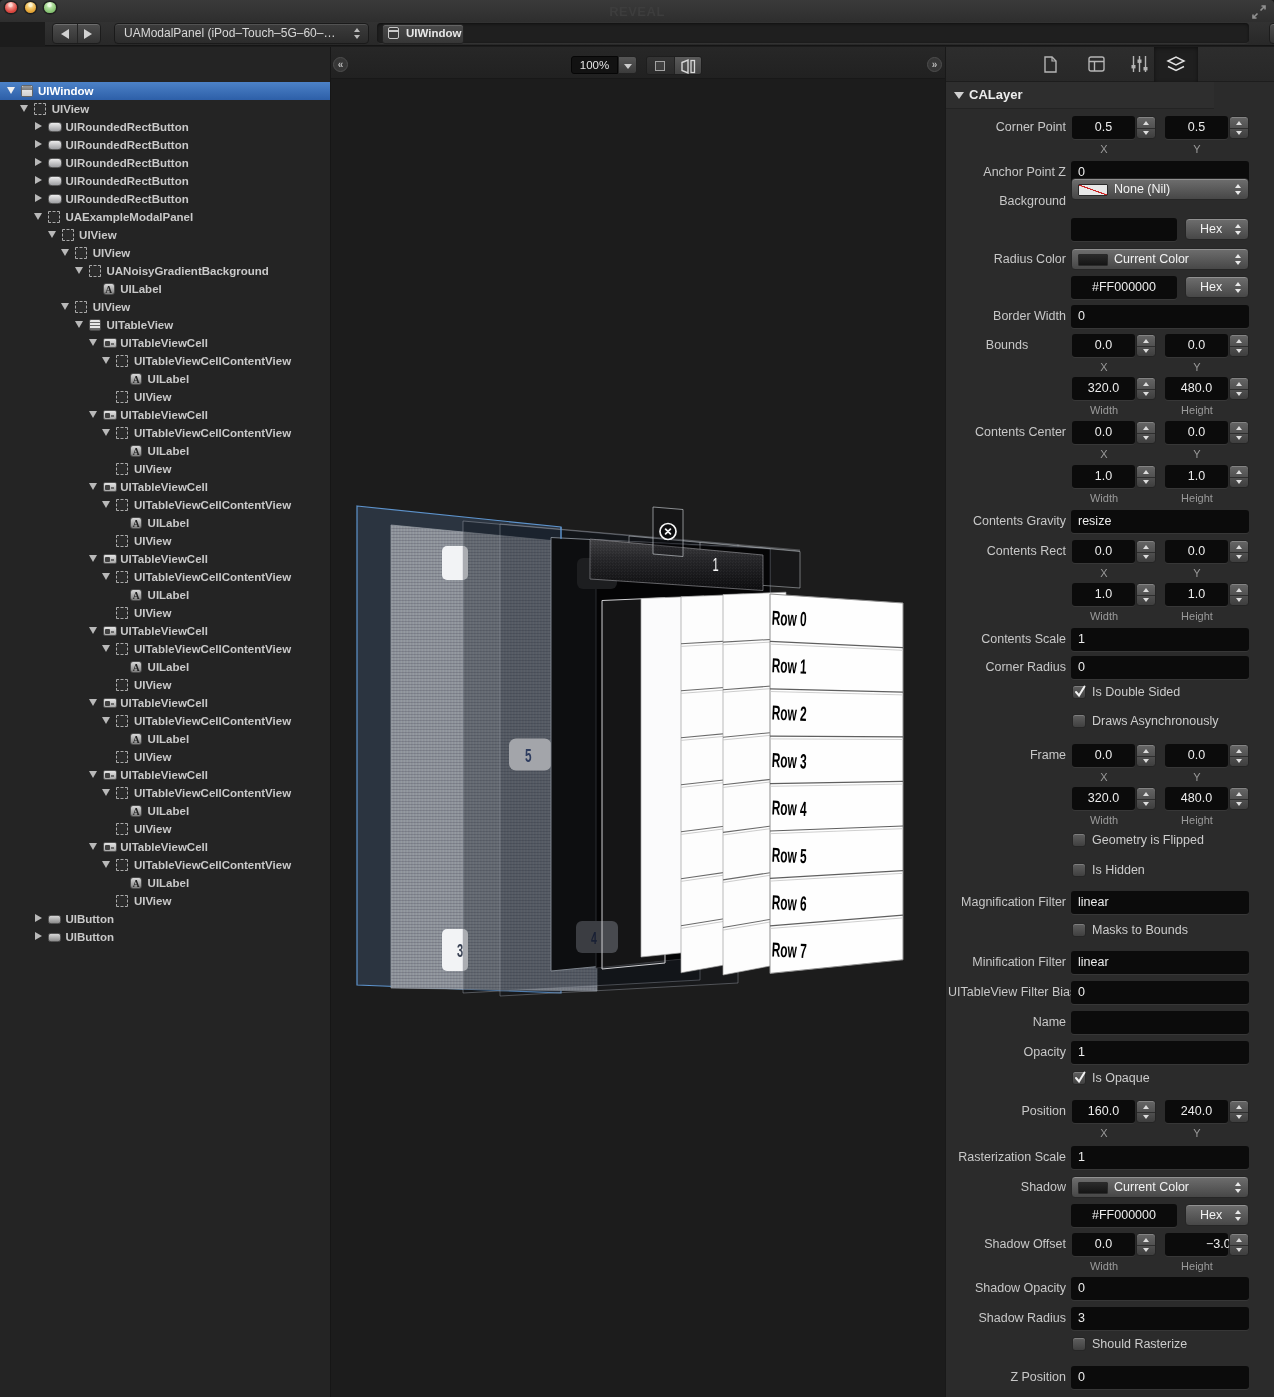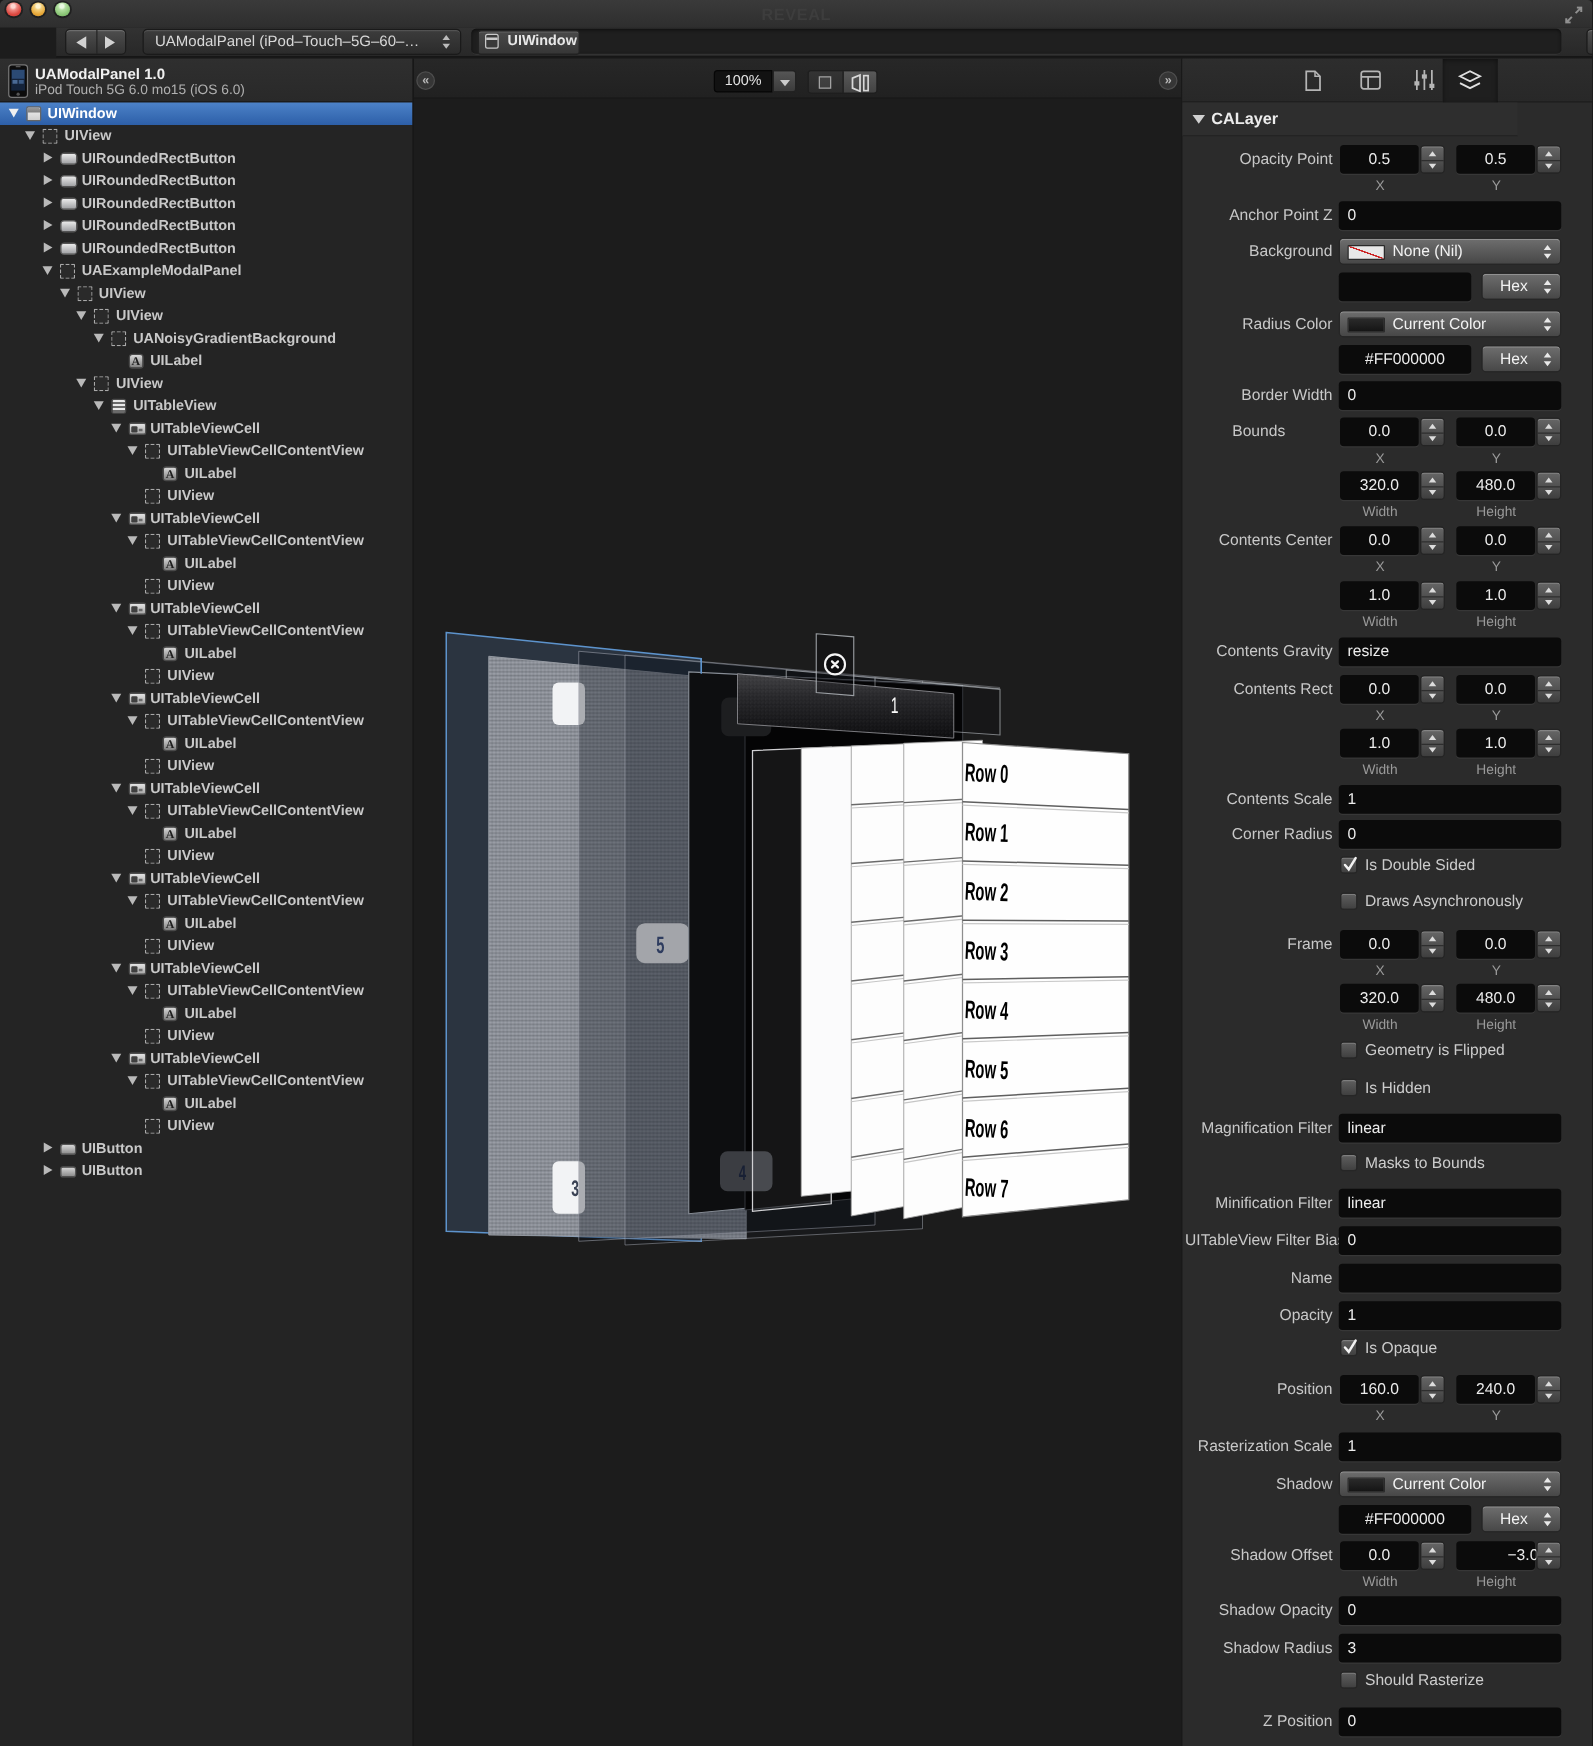--- a/index.html
+++ b/index.html
@@ -115,33 +115,20 @@
           <g transform="translate(20.5,9.5)">
             <path d="M -4.8 -1.2 A 5 5 0 0 1 4.3 -2.4" stroke="#cfcfcf" stroke-width="1.7" fill="none"></path>
             <path d="M 4.8 1.2 A 5 5 0 0 1 -4.3 2.4" stroke="#cfcfcf" stroke-width="1.7" fill="none"></path>
             <path d="M 2.5 -5.5 L 5.8 -2.2 L 1.6 -0.8 Z" fill="#cfcfcf"></path>
             <path d="M -2.5 5.5 L -5.8 2.2 L -1.6 0.8 Z" fill="#cfcfcf"></path>
           </g>
         </svg>
       </div>
     </div>
 <div id="leftpanel" class="abs">
-<div id="lheader" class="abs">
-        <svg class="abs" style="left:6px;top:4px;" width="18" height="28">
-          <rect x="1" y="0.8" width="15" height="26" rx="2.5" fill="#0c0c0c" stroke="#777" stroke-width="1"></rect>
-          <rect x="3" y="4.5" width="11" height="17" fill="#14233a"></rect>
-          <rect x="3.5" y="5" width="10" height="7" fill="#2b4a74"></rect>
-          <rect x="4" y="13" width="4" height="3" fill="#4a6a94"></rect>
-          <rect x="9" y="13" width="4" height="3" fill="#3a5a84"></rect>
-          <circle cx="8.5" cy="24.3" r="1.3" fill="#555"></circle>
-          <rect x="6.5" y="1.8" width="4" height="1" rx="0.5" fill="#555"></rect>
-        </svg>
-        <div id="ltitle" class="abs">UAModalPanel 1.0</div>
-        <div id="lsub" class="abs">iPod Touch 5G 6.0 mo15 (iOS 6.0)</div>
-      </div>
 <div class="trow abs sel" style="top:35px;">
         <span class="tri-o" style="left:6.5px;"></span>
         <span class="ic i-win" style="left:20.5px;">
           <b></b>
         </span>
         <span class="lbl" style="left:38.0px;">UIWindow</span>
       </div>
 <div class="trow abs" style="top:53px;">
         <span class="tri-o" style="left:20.2px;"></span>
         <span class="ic i-dash" style="left:34.2px;"></span>
@@ -528,39 +515,39 @@
           <g transform="translate(230,17.5)">
             <path d="M-8 -3.5 L0 -7.5 L8 -3.5 L0 0.5 Z" fill="none" stroke="#e0e0e0" stroke-width="1.5"></path>
             <path d="M-8 2 L0 6 L8 2" fill="none" stroke="#e0e0e0" stroke-width="1.5"></path>
           </g>
         </svg>
       </div>
 <div id="iheader" class="abs">
         <span class="tri-o"></span>
         <span>CALayer</span>
       </div>
-<div class="ilabel" style="left:2px;top:73px;">Opacity Point</div>
+<div class="ilabel" style="left:2px;top:73px;">Corner Point</div>
       <div class="ifield cen" style="left:126px;top:69px;width:63px;height:23px;line-height:23px;">0.5</div>
       <div class="stepper" style="left:190px;top:69px;">
         <span class="mid"></span>
         <span class="u"></span>
         <span class="d"></span>
       </div>
       <div class="ifield cen" style="left:219px;top:69px;width:63px;height:23px;line-height:23px;">0.5</div>
       <div class="stepper" style="left:283px;top:69px;">
         <span class="mid"></span>
         <span class="u"></span>
         <span class="d"></span>
       </div>
       <div class="sublab" style="left:126px;top:96px;">X</div>
       <div class="sublab" style="left:219px;top:96px;">Y</div>
 <div class="ilabel" style="left:2px;top:118px;">Anchor Point Z</div>
       <div class="ifield lft" style="left:125px;top:114px;width:178px;height:23px;line-height:23px;">0</div>
 <div class="ilabel" style="left:2px;top:147px;">Background</div>
-      <div class="ddown" style="left:125px;top:143px;width:178px;">
+      <div class="ddown" style="left:125px;top:131px;width:178px;">
         <span class="swatch sw-none"></span>
         <span class="txt" style="left:42px;">None (Nil)</span>
         <span class="darr" style="top:0;height:22px;width:7px;">
           <span class="u" style="right:0;"></span>
           <span class="d" style="right:0;"></span>
         </span>
       </div>
 <div class="ifield cen" style="left:125px;top:171px;width:106px;height:23px;line-height:23px;"></div>
       <div class="ddown" style="left:239px;top:171px;width:64px;">
         <span class="txt" style="left:14px;">Hex</span>

